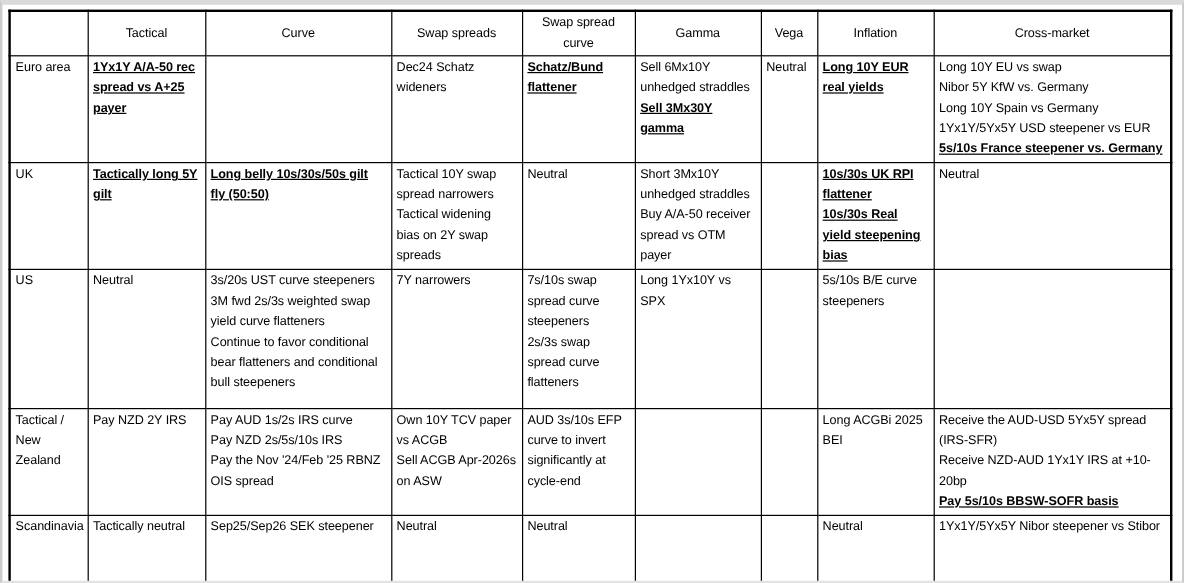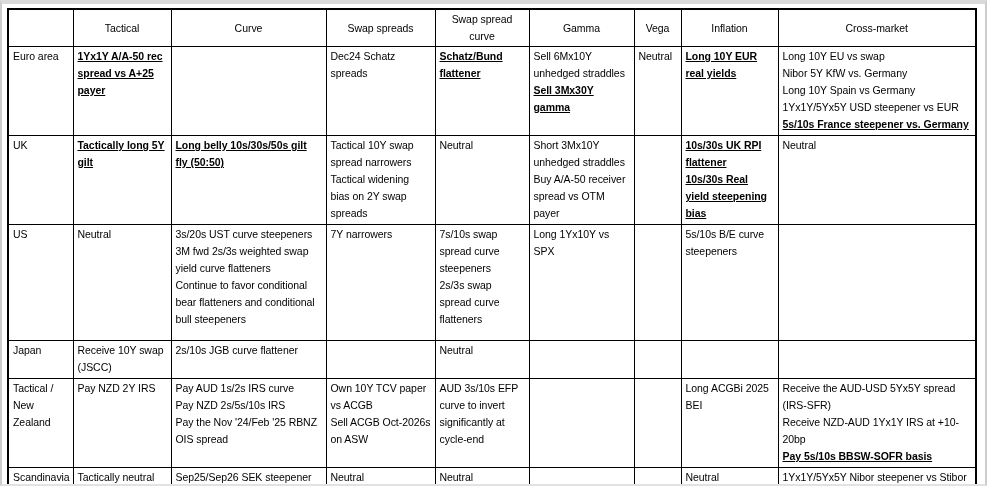--- a/index.html
+++ b/index.html
@@ -91,21 +91,21 @@
         </tr>
     </thead>
     <tbody>
         <tr>
           <td class="region">Euro area</td>
           <td>
             <div class="item strong">1Yx1Y A/A-50 rec spread vs A+25 payer</div>
           </td>
           <td></td>
           <td>
-            <div class="item">Dec24 Schatz spreads</div>
+            <div class="item">Dec24 Schatz wideners</div>
           </td>
           <td>
             <div class="item strong">Schatz/Bund flattener</div>
           </td>
           <td>
             <div class="item">Sell 6Mx10Y unhedged straddles</div>
             <div class="item strong">Sell 3Mx30Y gamma</div>
           </td>
           <td>
             <div class="item">Neutral</div>
@@ -169,49 +169,32 @@
           <td>
             <div class="item">Long 1Yx10Y vs SPX</div>
           </td>
           <td></td>
           <td>
             <div class="item">5s/10s B/E curve steepeners</div>
           </td>
           <td></td>
         </tr>
         <tr>
-          <td class="region">Japan</td>
-          <td>
-            <div class="item">Receive 10Y swap (JSCC)</div>
-          </td>
-          <td>
-            <div class="item">2s/10s JGB curve flattener</div>
-          </td>
-          <td></td>
-          <td>
-            <div class="item">Neutral</div>
-          </td>
-          <td></td>
-          <td></td>
-          <td></td>
-          <td></td>
-        </tr>
-        <tr>
           <td class="region">Tactical / New Zealand</td>
           <td>
             <div class="item">Pay NZD 2Y IRS</div>
           </td>
           <td>
             <div class="item">Pay AUD 1s/2s IRS curve</div>
             <div class="item">Pay NZD 2s/5s/10s IRS</div>
             <div class="item">Pay the Nov '24/Feb '25 RBNZ OIS spread</div>
           </td>
           <td>
             <div class="item">Own 10Y TCV paper vs ACGB</div>
-            <div class="item">Sell ACGB Oct-2026s on ASW</div>
+            <div class="item">Sell ACGB Apr-2026s on ASW</div>
           </td>
           <td>
             <div class="item">AUD 3s/10s EFP curve to invert significantly at cycle-end</div>
           </td>
           <td></td>
           <td></td>
           <td>
             <div class="item">Long ACGBi 2025 BEI</div>
           </td>
           <td>

